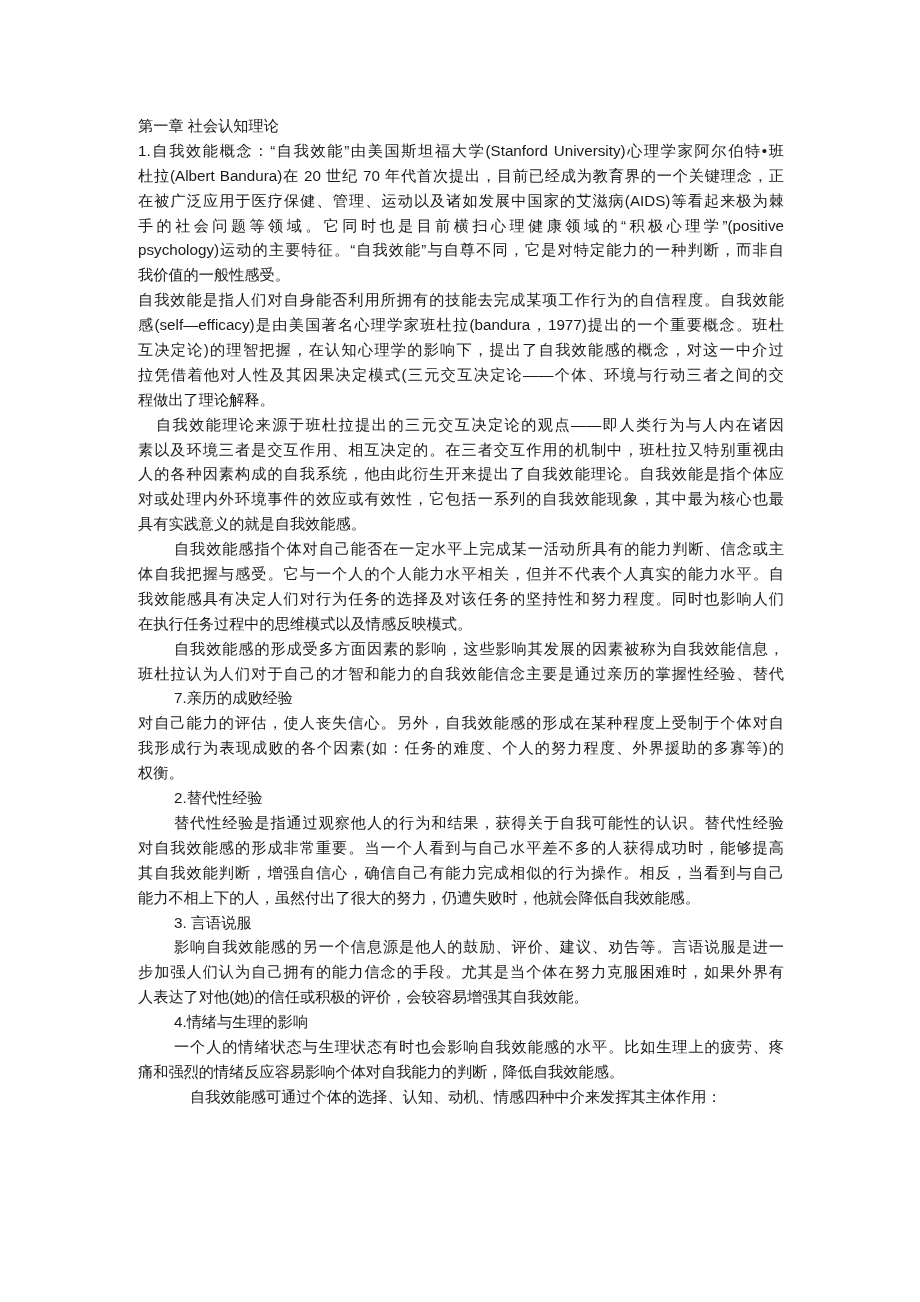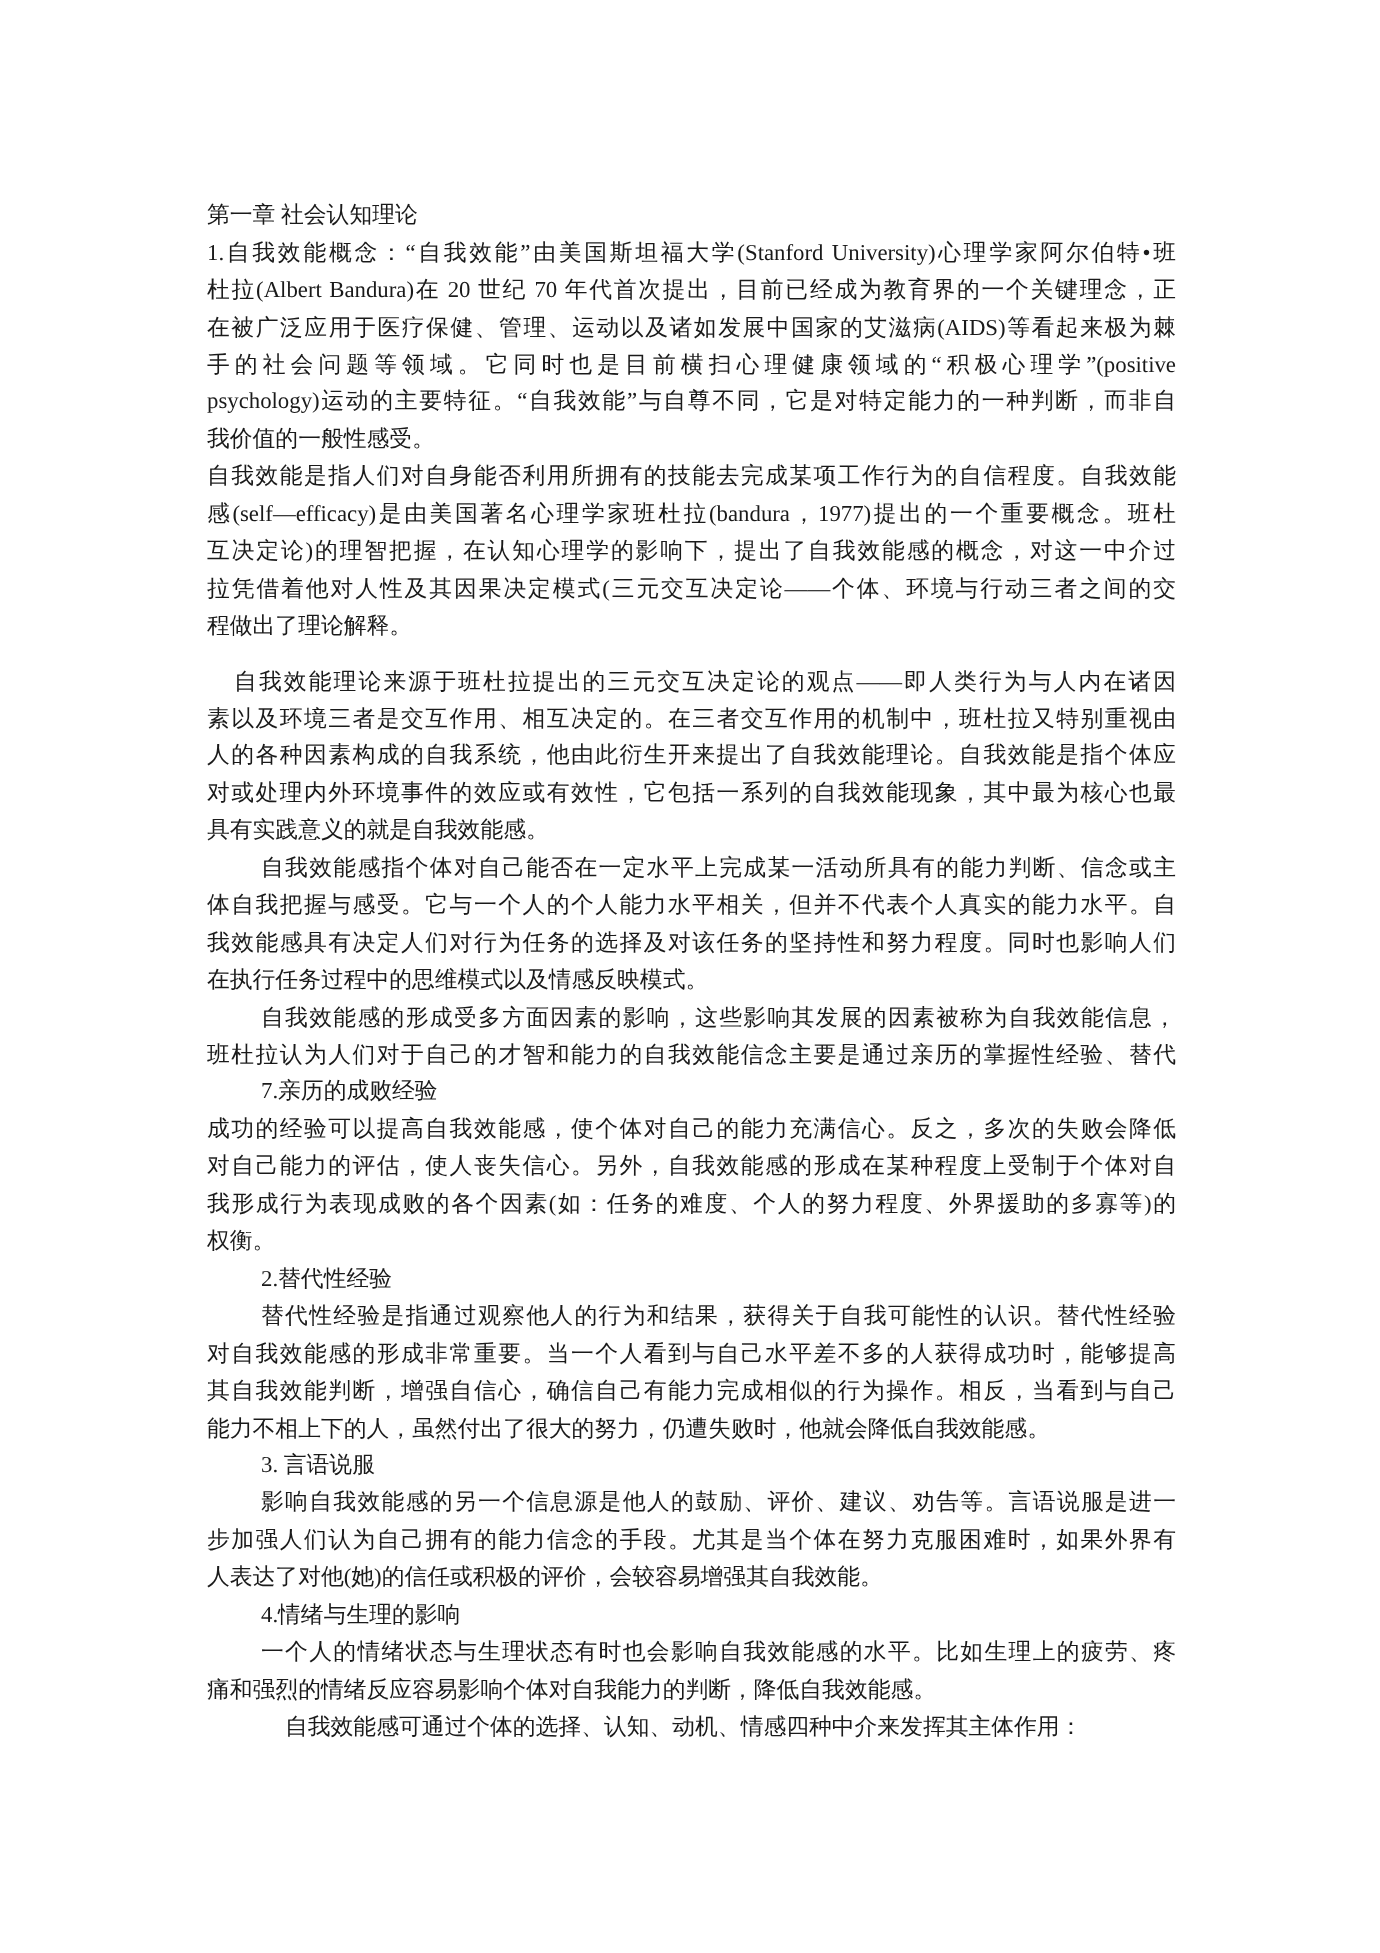--- a/index.html
+++ b/index.html
@@ -1,25 +1,25 @@
 <!DOCTYPE html>
 <html><head>
 <meta charset="utf-8">
 <style>
   html, body { margin: 0; padding: 0; background: #ffffff; }
   body { width: 920px; height: 1302px; position: relative; overflow: hidden; }
   .page { position: absolute; left: 0; top: 0; width: 920px; height: 1302px; background: #ffffff; }
   .content {
-    position: absolute; left: 138px; top: 132px; width: 646px;
-    font-family: Liberation Serif, serif;
+    position: absolute; left: 138px; top: 114px; width: 646px;
+    font-family: Liberation Sans, sans-serif;
     font-size: 15.2px; line-height: 24.9px; color: #1a1a1a;
   }
   .line { display: block; white-space: nowrap; height: 24.9px; text-align: justify; text-align-last: justify; }
   .line.last { text-align-last: left; }
-  .ind1 { padding-left: 18px; margin-top: 12px; }
+  .ind1 { padding-left: 18px; }
   .ind2 { padding-left: 36px; }
   .ind3 { padding-left: 52px; }
   .title { text-align-last: left; }
 </style>
 </head>
 <body>
 
 <div class="page">
   <div class="content">
 
@@ -47,21 +47,20 @@
     <span class="line ind2">自我效能感指个体对自己能否在一定水平上完成某一活动所具有的能力判断、信念或主</span>
     <span class="line">体自我把握与感受。它与一个人的个人能力水平相关，但并不代表个人真实的能力水平。自</span>
     <span class="line">我效能感具有决定人们对行为任务的选择及对该任务的坚持性和努力程度。同时也影响人们</span>
     <span class="line last">在执行任务过程中的思维模式以及情感反映模式。</span>
 
     <span class="line ind2">自我效能感的形成受多方面因素的影响，这些影响其发展的因素被称为自我效能信息，</span>
     <span class="line">班杜拉认为人们对于自己的才智和能力的自我效能信念主要是通过亲历的掌握性经验、替代</span>
 
     <span class="line last ind2">7.亲历的成败经验</span>
 
-    <span class="line">成功的经验可以提高自我效能感，使个体对自己的能力充满信心。反之，多次的失败会降低</span>
     <span class="line">对自己能力的评估，使人丧失信心。另外，自我效能感的形成在某种程度上受制于个体对自</span>
     <span class="line">我形成行为表现成败的各个因素(如：任务的难度、个人的努力程度、外界援助的多寡等)的</span>
     <span class="line last">权衡。</span>
 
     <span class="line last ind2">2.替代性经验</span>
 
     <span class="line ind2">替代性经验是指通过观察他人的行为和结果，获得关于自我可能性的认识。替代性经验</span>
     <span class="line">对自我效能感的形成非常重要。当一个人看到与自己水平差不多的人获得成功时，能够提高</span>
     <span class="line">其自我效能判断，增强自信心，确信自己有能力完成相似的行为操作。相反，当看到与自己</span>
     <span class="line last">能力不相上下的人，虽然付出了很大的努力，仍遭失败时，他就会降低自我效能感。</span>

